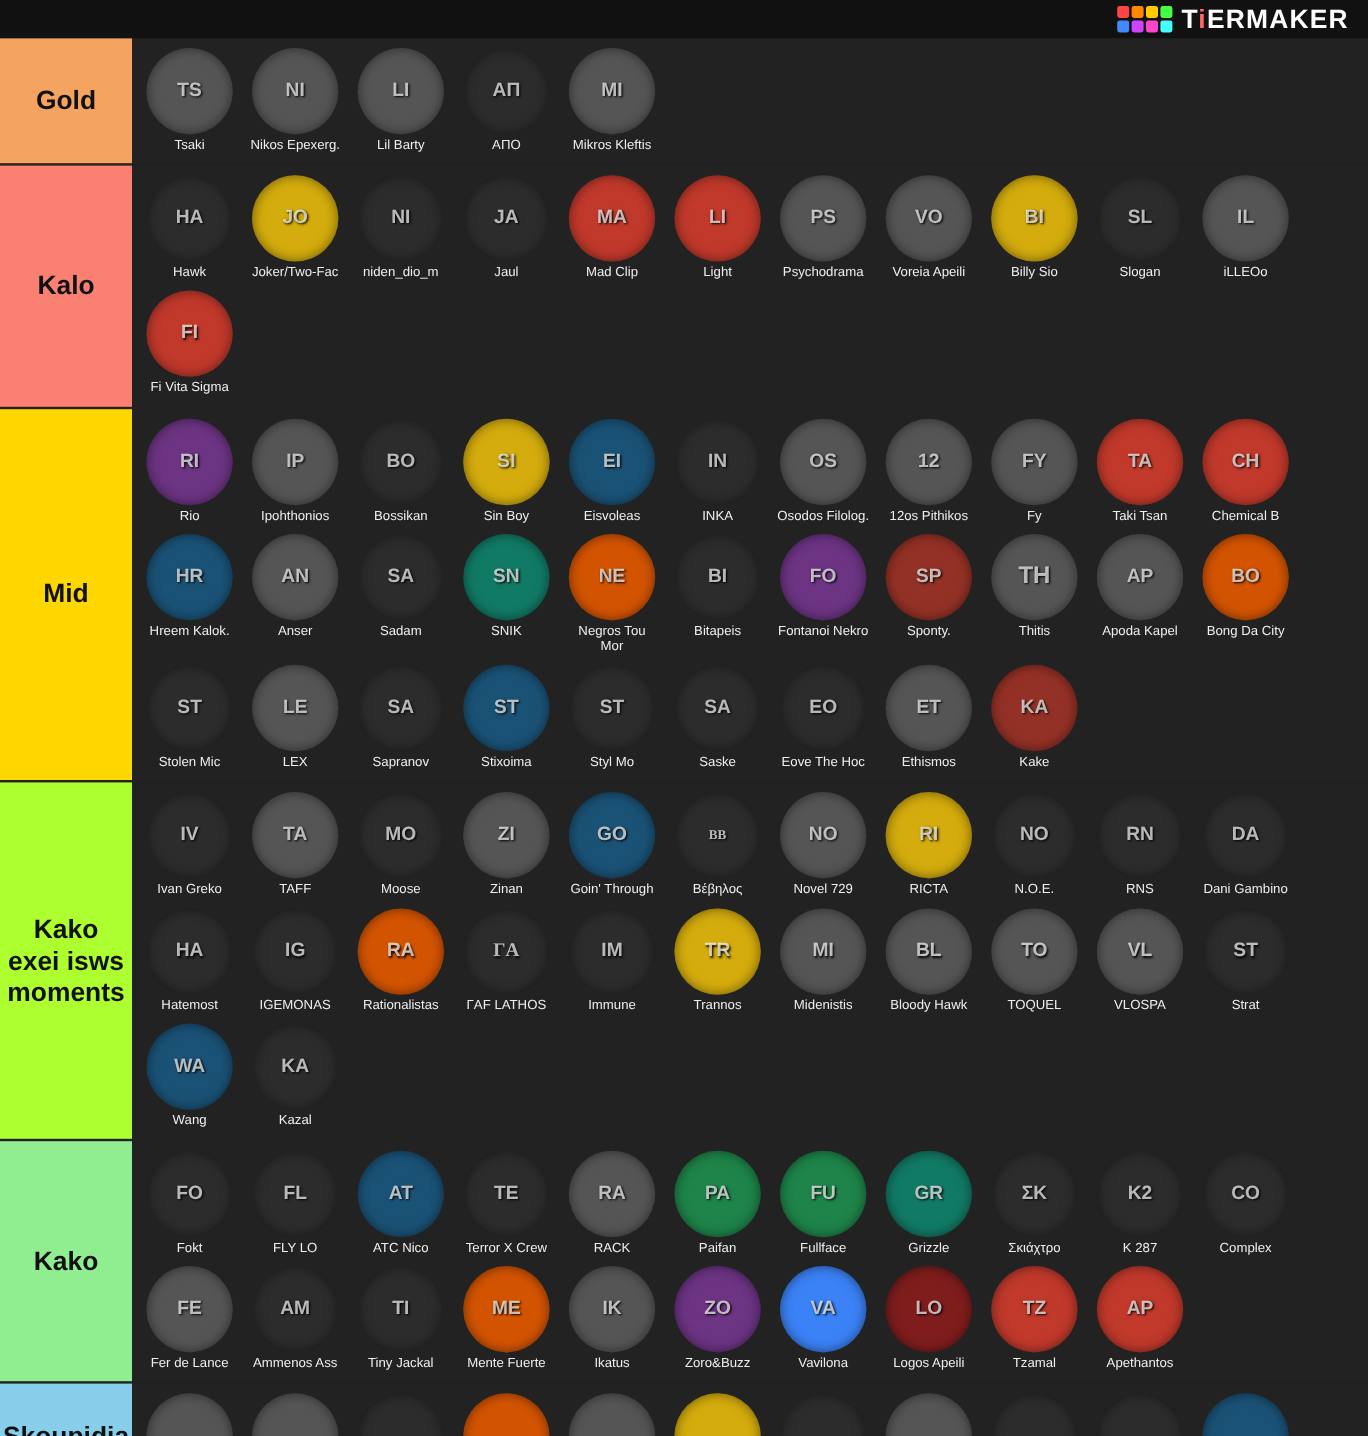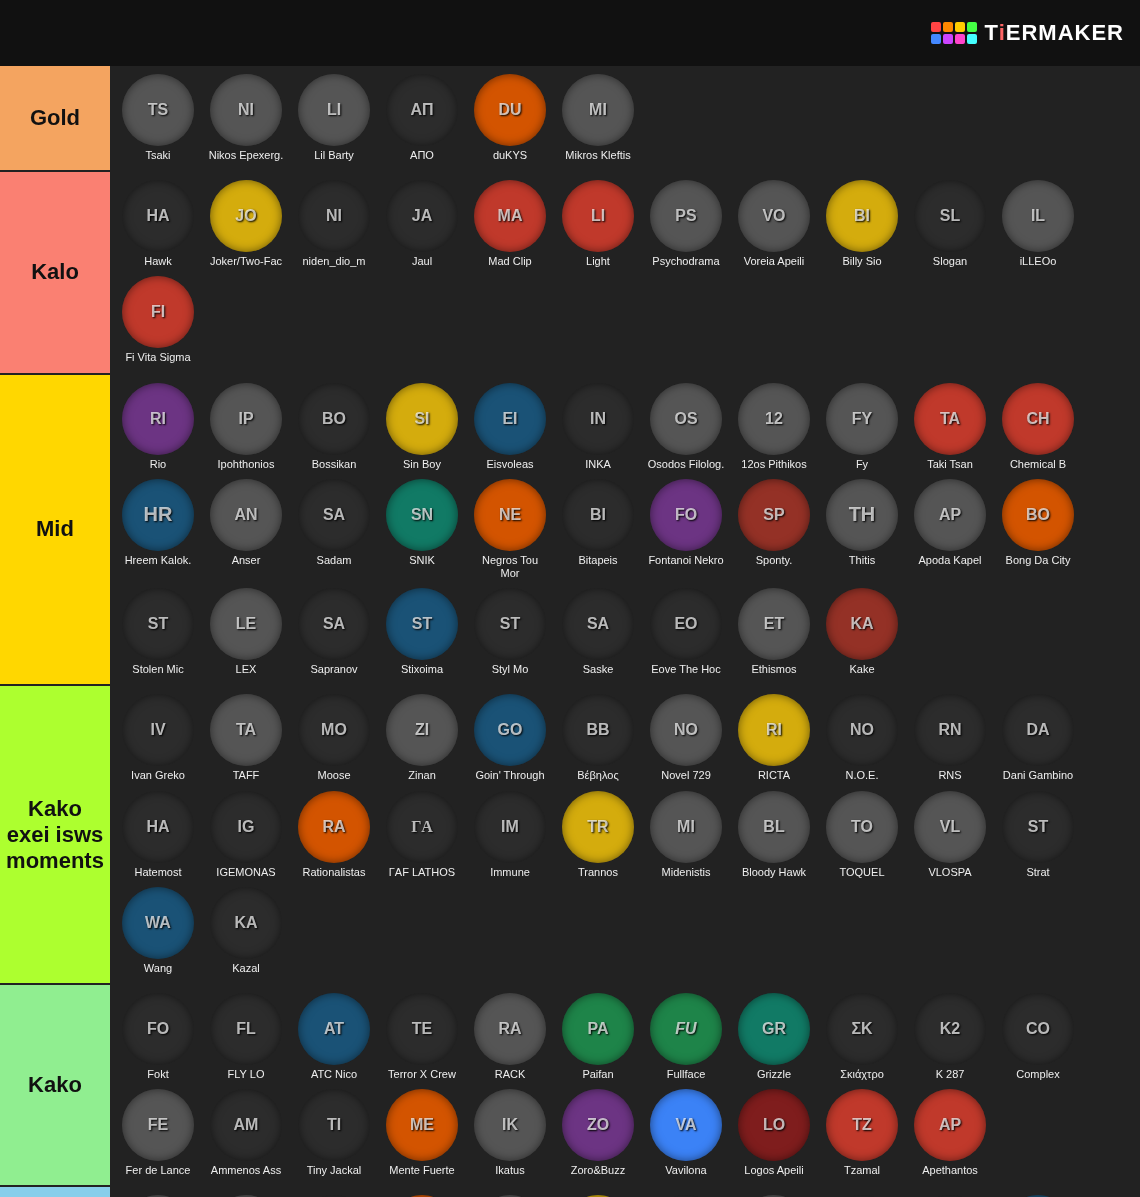--- a/index.html
+++ b/index.html
@@ -8,21 +8,21 @@
       font-family: Arial, sans-serif;
       width: 1140px;
       min-height: 1197px;
     }
     .header {
       background: #111;
       display: flex;
       align-items: center;
       justify-content: flex-end;
       padding: 8px 16px;
-      height: 66px;
+      height: 32px;
     }
     .tiermaker-logo {
       display: flex;
       align-items: center;
       gap: 8px;
     }
     .logo-grid {
       display: grid;
       grid-template-columns: repeat(4, 10px);
       grid-template-rows: repeat(2, 10px);
@@ -152,26 +152,20 @@
             </div>
             <div class="artist-name">Lil Barty</div>
           </div>
           <div class="artist-item">
             <div class="artist-avatar" style="background: rgb(44, 44, 44); box-shadow: rgba(0, 0, 0, 0.5) 0px 0px 10px inset;">
               <span class="av-inner" style="font-size: 16px; color: rgba(255, 255, 255, 0.7);">ΑΠ</span>
             </div>
             <div class="artist-name">ΑΠΟ</div>
           </div>
           <div class="artist-item">
-            <div class="artist-avatar" style="background: rgb(211, 84, 0); box-shadow: rgba(0, 0, 0, 0.5) 0px 0px 10px inset;">
-              <span class="av-inner" style="font-size: 16px; color: rgba(255, 255, 255, 0.7);">DU</span>
-            </div>
-            <div class="artist-name">duKYS</div>
-          </div>
-          <div class="artist-item">
             <div class="artist-avatar" style="background: rgb(85, 85, 85); box-shadow: rgba(0, 0, 0, 0.5) 0px 0px 10px inset;">
               <span class="av-inner" style="font-size: 16px; color: rgba(255, 255, 255, 0.7);">MI</span>
             </div>
             <div class="artist-name">Mikros Kleftis</div>
           </div>
         </div>
       </div>
       <div class="tier-row">
         <div class="tier-label" style="background: rgb(250, 128, 114);">Kalo</div>
         <div class="tier-content">
@@ -313,21 +307,21 @@
             <div class="artist-name">Taki Tsan</div>
           </div>
           <div class="artist-item">
             <div class="artist-avatar" style="background: rgb(192, 57, 43); box-shadow: rgba(0, 0, 0, 0.5) 0px 0px 10px inset;">
               <span class="av-inner" style="font-size: 16px; color: rgba(255, 255, 255, 0.7);">CH</span>
             </div>
             <div class="artist-name">Chemical B</div>
           </div>
           <div class="artist-item">
             <div class="artist-avatar" style="background: rgb(26, 82, 118); box-shadow: rgba(0, 0, 0, 0.5) 0px 0px 10px inset;">
-              <span class="av-inner" style="font-size: 20px; color: rgba(255, 255, 255, 0.7);">HR</span>
+              <span class="av-inner" style="font-size: 16px; color: rgba(255, 255, 255, 0.7);">HR</span>
             </div>
             <div class="artist-name">Hreem Kalok.</div>
           </div>
           <div class="artist-item">
             <div class="artist-avatar" style="background: rgb(85, 85, 85); box-shadow: rgba(0, 0, 0, 0.5) 0px 0px 10px inset;">
               <span class="av-inner" style="font-size: 16px; color: rgba(255, 255, 255, 0.7);">AN</span>
             </div>
             <div class="artist-name">Anser</div>
           </div>
           <div class="artist-item">
@@ -468,21 +462,21 @@
             <div class="artist-name">Zinan</div>
           </div>
           <div class="artist-item">
             <div class="artist-avatar" style="background: rgb(26, 82, 118); box-shadow: rgba(0, 0, 0, 0.5) 0px 0px 10px inset;">
               <span class="av-inner" style="font-size: 16px; color: rgba(255, 255, 255, 0.7);">GO</span>
             </div>
             <div class="artist-name">Goin' Through</div>
           </div>
           <div class="artist-item">
             <div class="artist-avatar" style="background: rgb(44, 44, 44); box-shadow: rgba(0, 0, 0, 0.5) 0px 0px 10px inset;">
-              <span class="av-inner" style="font-size: 16px; color: rgba(255, 255, 255, 0.7);">ΒΒ</span>
+              <span class="av-inner" style="font-size: 11px; color: rgba(255, 255, 255, 0.7); font-family: Liberation Serif, serif;">ΒΒ</span>
             </div>
             <div class="artist-name">Βέβηλος</div>
           </div>
           <div class="artist-item">
             <div class="artist-avatar" style="background: rgb(85, 85, 85); box-shadow: rgba(0, 0, 0, 0.5) 0px 0px 10px inset;">
               <span class="av-inner" style="font-size: 16px; color: rgba(255, 255, 255, 0.7);">NO</span>
             </div>
             <div class="artist-name">Novel 729</div>
           </div>
           <div class="artist-item">
@@ -623,21 +617,21 @@
             <div class="artist-name">RACK</div>
           </div>
           <div class="artist-item">
             <div class="artist-avatar" style="background: rgb(30, 132, 73); box-shadow: rgba(0, 0, 0, 0.5) 0px 0px 10px inset;">
               <span class="av-inner" style="font-size: 16px; color: rgba(255, 255, 255, 0.7);">PA</span>
             </div>
             <div class="artist-name">Paifan</div>
           </div>
           <div class="artist-item">
             <div class="artist-avatar" style="background: rgb(30, 132, 73); box-shadow: rgba(0, 0, 0, 0.5) 0px 0px 10px inset;">
-              <span class="av-inner" style="font-size: 16px; color: rgba(255, 255, 255, 0.7); font-style: italic;">FU</span>
+              <span class="av-inner" style="font-size: 16px; color: rgba(255, 255, 255, 0.7);">FU</span>
             </div>
             <div class="artist-name">Fullface</div>
           </div>
           <div class="artist-item">
             <div class="artist-avatar" style="background: rgb(17, 122, 101); box-shadow: rgba(0, 0, 0, 0.5) 0px 0px 10px inset;">
               <span class="av-inner" style="font-size: 16px; color: rgba(255, 255, 255, 0.7);">GR</span>
             </div>
             <div class="artist-name">Grizzle</div>
           </div>
           <div class="artist-item">

